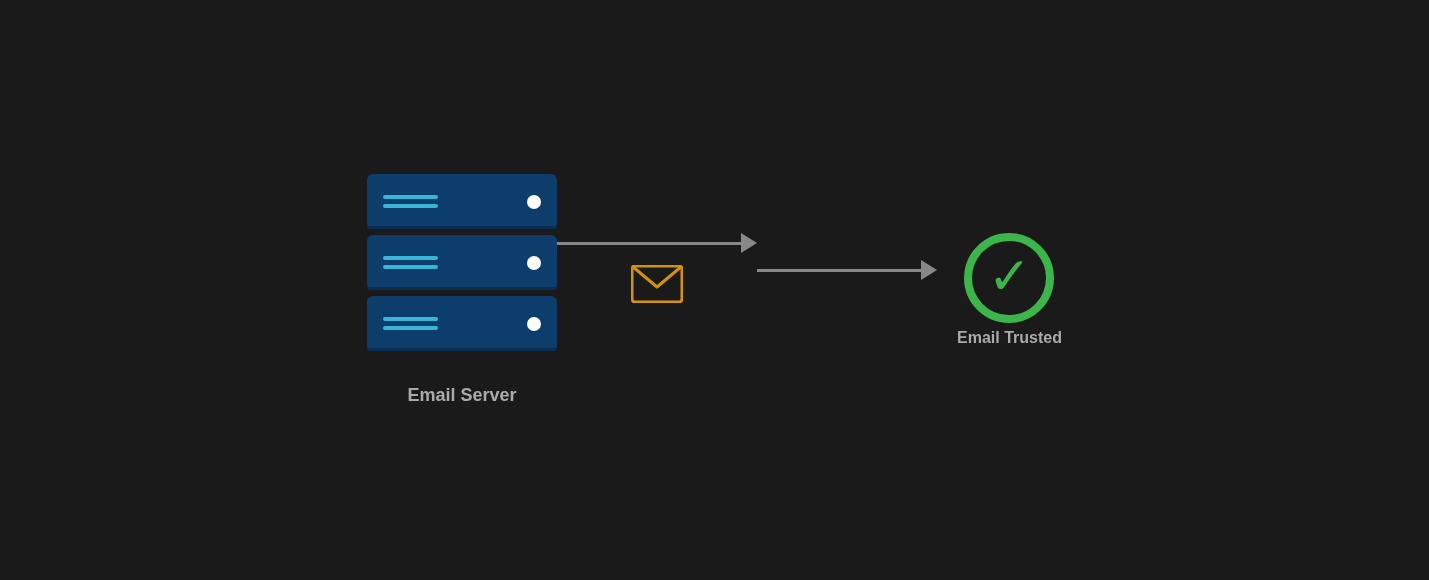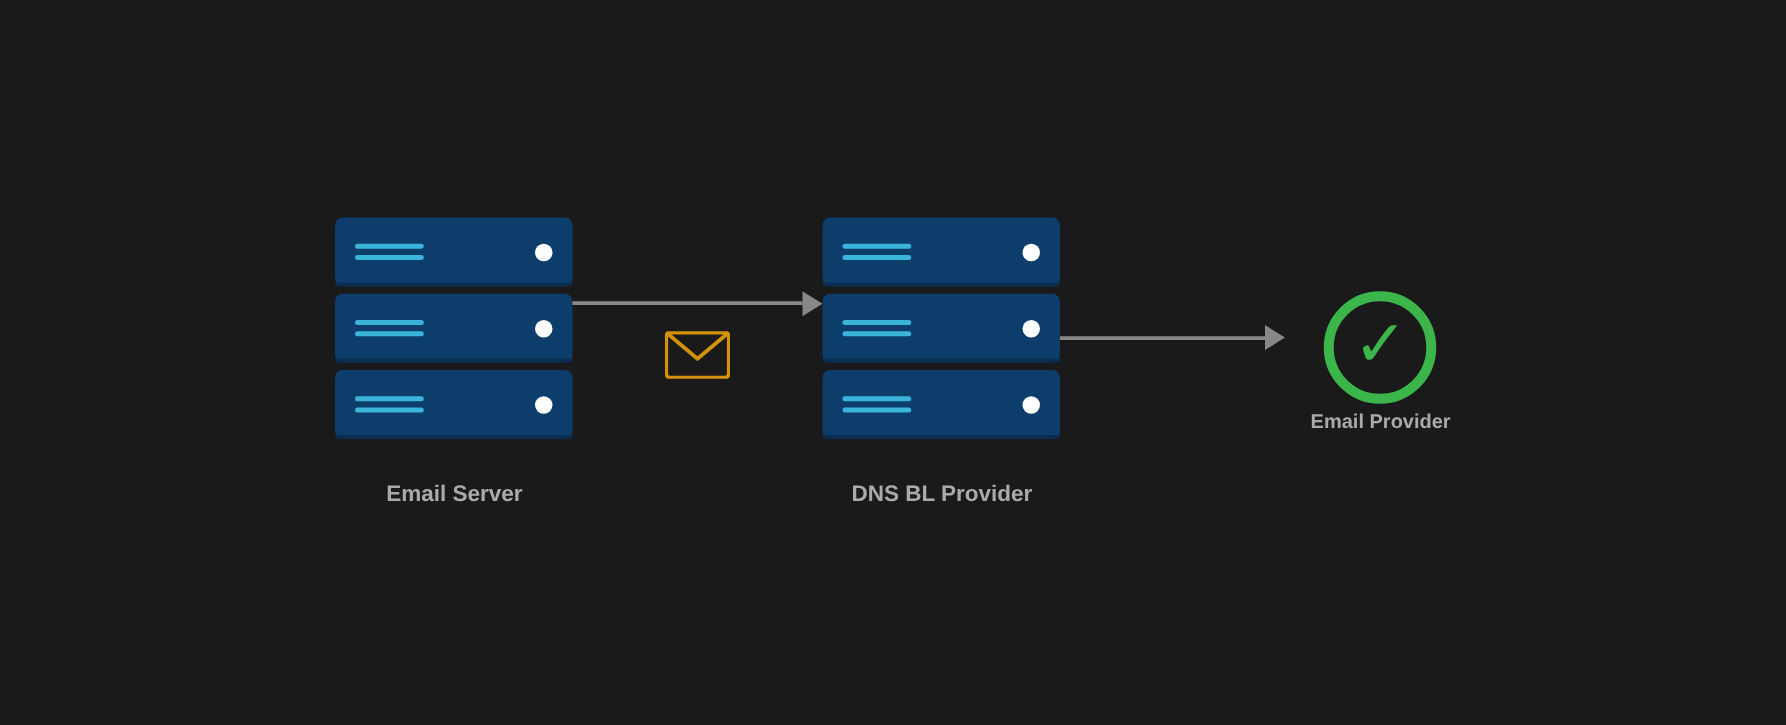--- a/index.html
+++ b/index.html
@@ -221,57 +221,31 @@
     </div>
     <div class="envelope-below">
       
       <svg class="email-envelope" viewBox="0 0 52 38">
         <rect x="1" y="1" width="50" height="36" rx="3" ry="3" fill="none" stroke="#d4920a" stroke-width="3"></rect>
         <polyline points="1,1 26,22 51,1" fill="none" stroke="#d4920a" stroke-width="3" stroke-linejoin="round"></polyline>
       </svg>
     </div>
   </div>
 
-  <div class="node">
-    <div class="server-stack">
-      <div class="server-blade">
-        <div class="blade-lines">
-          <div class="blade-line"></div>
-          <div class="blade-line"></div>
-        </div>
-        <div class="blade-dot"></div>
-      </div>
-      <div class="server-blade">
-        <div class="blade-lines">
-          <div class="blade-line"></div>
-          <div class="blade-line"></div>
-        </div>
-        <div class="blade-dot"></div>
-      </div>
-      <div class="server-blade">
-        <div class="blade-lines">
-          <div class="blade-line"></div>
-          <div class="blade-line"></div>
-        </div>
-        <div class="blade-dot"></div>
-      </div>
-    </div>
-    <div class="node-label">DNS BL Provider</div>
-  </div>
 
   <div style="display:flex; align-items:center; width:180px; margin-bottom:40px;">
     <div class="arrow-line" style="flex:1; height:3px; background:#888;"></div>
     <div class="arrow-head"></div>
   </div>
 
   <div class="outcomes">
 
     <div class="outcome-item">
       <div class="check-circle">
         <span class="checkmark">✓</span>
       </div>
-      <div class="outcome-label">Email Provider</div>
+      <div class="outcome-label">Email Trusted</div>
     </div>
 
 
   </div>
 
 </div>
 
 </body></html>

